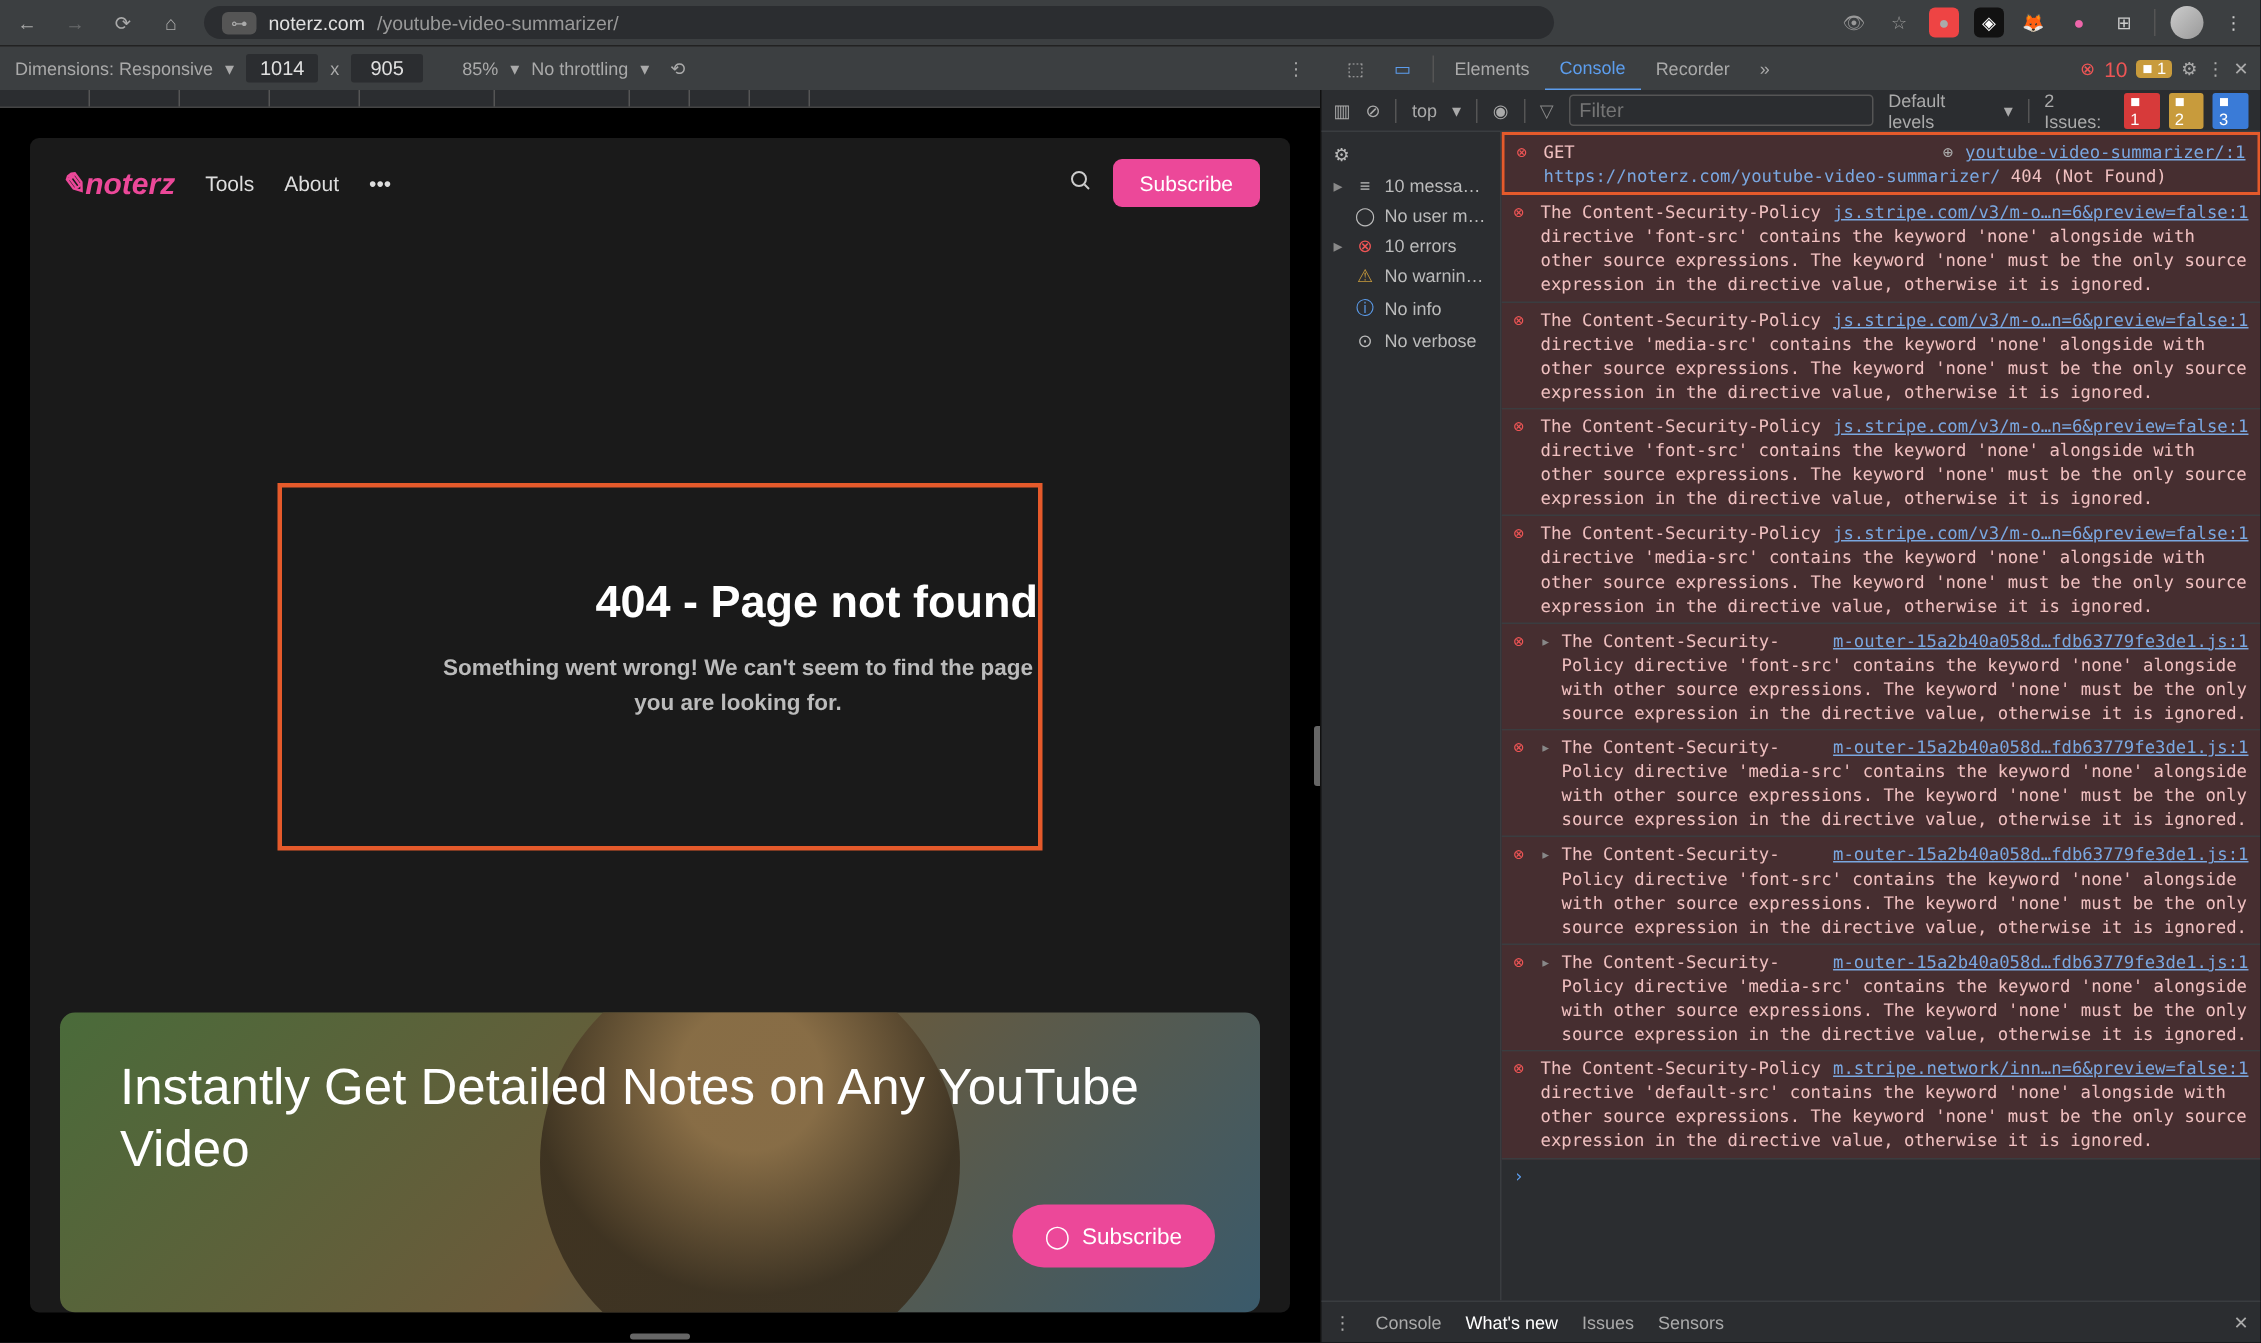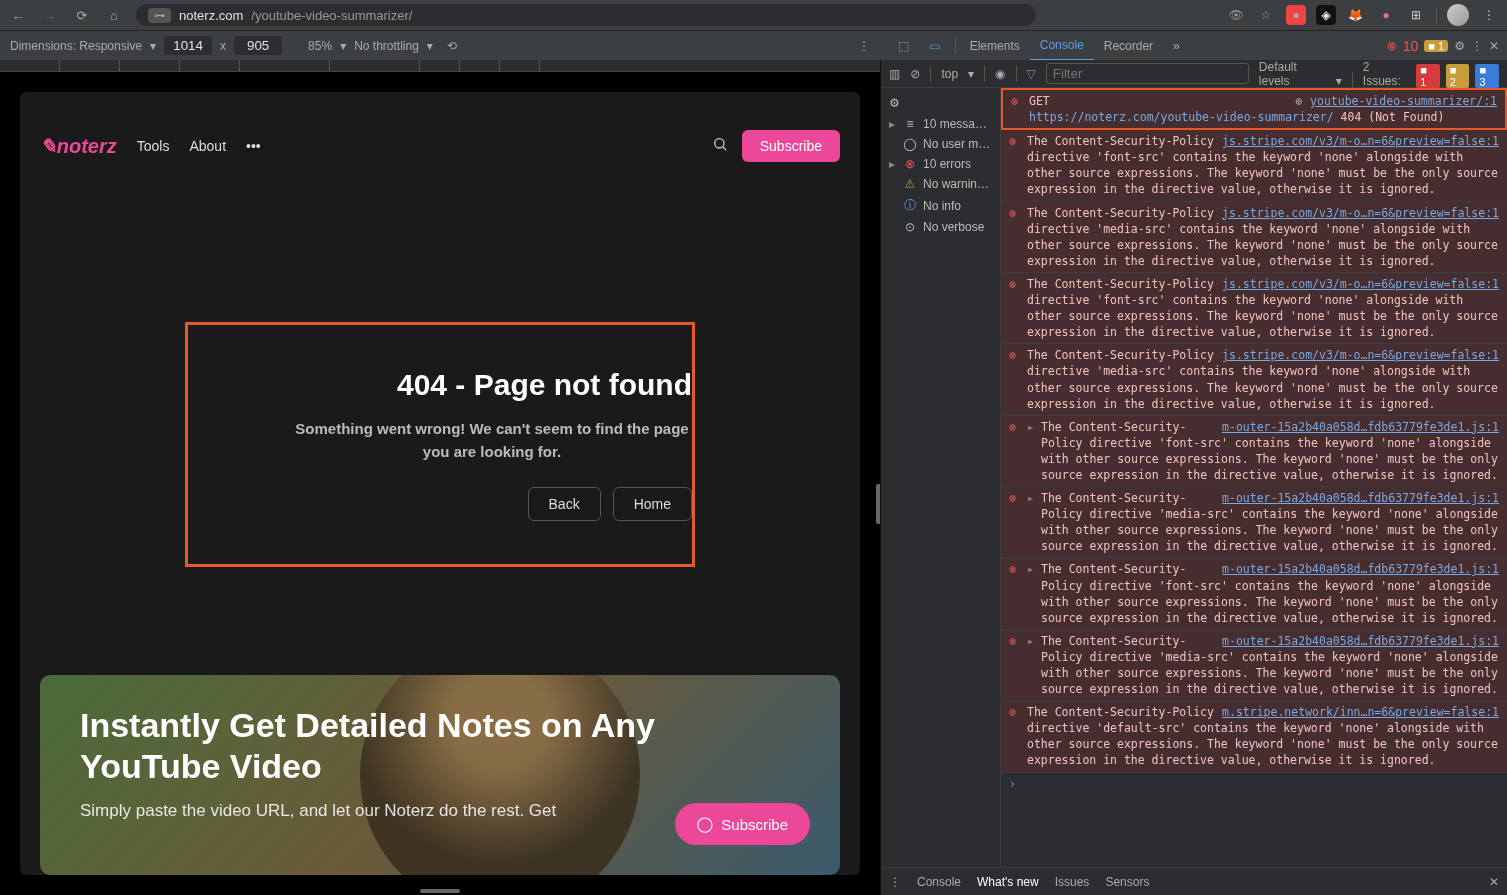--- a/index.html
+++ b/index.html
@@ -28,46 +28,46 @@
 
 
 .main { display: flex; height: calc(895px - 60px); }
 
 
 .viewport-wrap { width: 880px; background: #1a1b1d; display: flex; flex-direction: column; position: relative; }
 .ruler { height: 12px; background: #2b2d30; border-bottom: 1px solid #444; display: flex; }
 .ruler-tick { border-right: 1px solid #555; }
 .page-area { flex: 1; background: #000; padding: 20px; position: relative; overflow: hidden; }
 .page { width: 100%; height: 100%; background: #1a1a1a; border-radius: 6px; position: relative; overflow: hidden; }
-.page-header { display: flex; align-items: center; padding: 14px 20px; gap: 20px; margin-top: 24px; }
+.page-header { display: flex; align-items: center; padding: 14px 20px; gap: 20px; }
 .logo { color: #ec4899; font-size: 20px; font-style: italic; font-weight: 600; }
 .nav-links { display: flex; gap: 20px; color: #ddd; font-size: 14px; }
 .nav-links span { cursor: pointer; }
 .header-right { margin-left: auto; display: flex; align-items: center; gap: 14px; }
 .sub-btn { background: #ec4899; color: #fff; border: none; padding: 8px 18px; border-radius: 6px; font-size: 14px; font-weight: 500; cursor: pointer; }
 
 .error-box { position: absolute; top: 230px; left: 165px; width: 510px; height: 245px; border: 3px solid #e55a2b; display: flex; flex-direction: column; align-items: flex-end; justify-content: center; color: #fff; }
 .error-title { font-size: 30px; font-weight: 700; margin-bottom: 16px; }
 .error-msg { font-size: 15px; color: #bbb; text-align: center; max-width: 400px; line-height: 1.5; margin-bottom: 24px; font-weight: bold; }
 .error-btns { display: flex; gap: 12px; }
 .out-btn { background: transparent; border: 1px solid #555; color: #ddd; padding: 8px 20px; border-radius: 6px; cursor: pointer; font-size: 14px; }
 
 .hero { position: absolute; bottom: 0; left: 20px; right: 20px; height: 200px; background: linear-gradient(135deg, #4a6b3a, #6b5a3a, #3a5a6b); border-radius: 10px; padding: 30px 40px; color: #fff; overflow: hidden; }
 .hero-face { position: absolute; right: 200px; top: -40px; width: 280px; height: 280px; background: radial-gradient(circle at 50% 30%, #8b6f47 20%, #3a2f1f 60%); border-radius: 50%; opacity: 0.9; }
-.hero h1 { font-size: 34px; font-weight: 700; line-height: 1.2; position: relative; z-index: 2; }
+.hero h1 { font-size: 34px; font-weight: 400; line-height: 1.2; position: relative; z-index: 2; }
 .hero p { font-size: 17px; color: rgba(255,255,255,0.85); margin-top: 14px; position: relative; z-index: 2; }
 .hero-sub { position: absolute; right: 30px; bottom: 30px; background: #ec4899; color: #fff; border: none; padding: 12px 22px; border-radius: 24px; font-size: 15px; display: flex; align-items: center; gap: 8px; cursor: pointer; z-index: 3; }
 .resize-handle { position: absolute; right: -2px; top: 50%; width: 6px; height: 40px; background: #666; border-radius: 2px; }
 .bottom-handle { position: absolute; bottom: 2px; left: 50%; transform: translateX(-50%); width: 40px; height: 4px; background: #666; border-radius: 2px; }
 
 
 .devtools { flex: 1; background: #2b2d30; display: flex; flex-direction: column; border-left: 1px solid #111; }
 .console-filter { height: 28px; display: flex; align-items: center; padding: 0 8px; gap: 10px; font-size: 12px; color: #aaa; border-bottom: 1px solid #3a3d40; }
 .filter-input { flex: 0 0 80px; background: transparent; border: 1px solid #555; border-radius: 3px; padding: 2px 18px 2px 6px; color: #aaa; }
-.issues-bar { margin-left: auto; display: flex; align-items: flex-end; gap: 6px; }
+.issues-bar { margin-left: auto; display: flex; align-items: center; gap: 6px; }
 .issue-chip { padding: 0 4px; border-radius: 2px; font-size: 11px; color: #fff; }
 
 .console-body { flex: 1; display: flex; overflow: hidden; }
 .console-sidebar { width: 120px; border-right: 1px solid #3a3d40; padding: 4px 0; font-size: 12px; color: #bbb; }
 .gear-row { padding: 4px 8px; }
 .cs-item { display: flex; align-items: center; gap: 6px; padding: 3px 8px; cursor: pointer; }
 .cs-icon { width: 14px; text-align: center; }
 .cs-item .caret { width: 8px; color: #888; }
 
 .console-log { flex: 1; overflow-y: auto; font-family: Menlo, monospace; font-size: 11.5px; }
@@ -181,30 +181,25 @@
                   <line x1="21" y1="21" x2="16.5" y2="16.5"></line>
                 </svg>
             </span>
             <button class="sub-btn">Subscribe</button>
           </div>
         </div>
 
         <div class="error-box">
           <div class="error-title">404 - Page not found</div>
           <div class="error-msg">Something went wrong! We can't seem to find the page you are looking for.</div>
-          <div class="error-btns">
-            <button class="out-btn">Back</button>
-            <button class="out-btn">Home</button>
-          </div>
         </div>
 
         <div class="hero">
           <div class="hero-face"></div>
           <h1>Instantly Get Detailed Notes on Any YouTube Video</h1>
-          <p>Simply paste the video URL, and let our Noterz do the rest. Get</p>
           <button class="hero-sub">
             <span>◯</span>
             <span>Subscribe</span>
           </button>
         </div>
       </div>
       <div class="resize-handle"></div>
       <div class="bottom-handle"></div>
     </div>
   </div>

